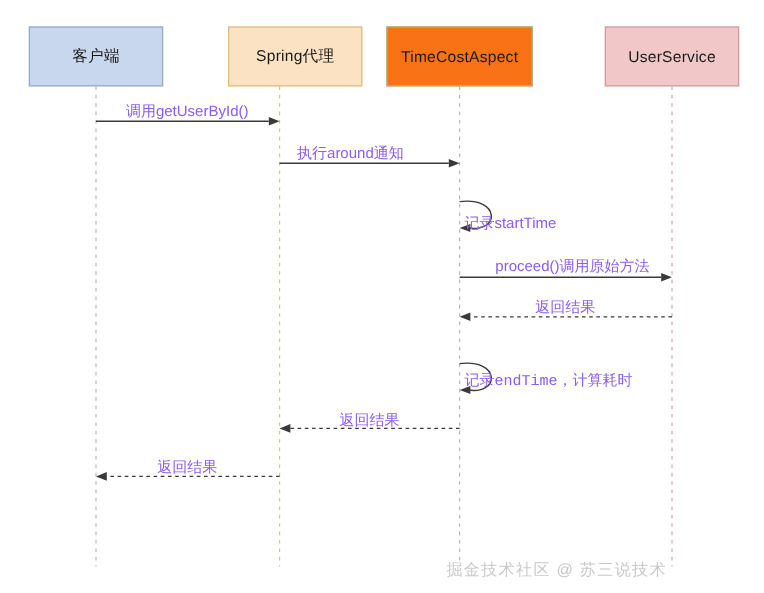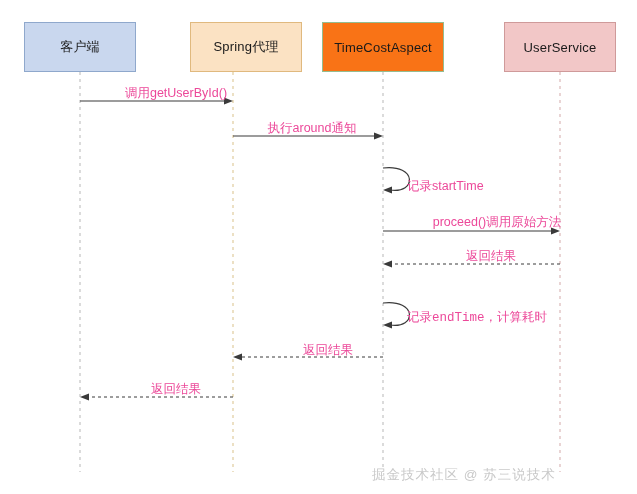--- a/index.html
+++ b/index.html
@@ -16,24 +16,23 @@
     box-sizing:border-box;
     display:flex;align-items:center;justify-content:center;
     font-size:13px;color:#1a1a1a;
     border-width:1px;border-style:solid;
     letter-spacing:.2px;
     white-space:nowrap;
   }
   .msg-label{
     position:absolute;
     font-size:12.5px;
-    color:#ec4899;
+    color:#8b5cf6;
     white-space:nowrap;
     line-height:1;
-    margin-left:20px;
   }
   .msg-label.center{transform:translateX(-50%);}
   .watermark{
     position:absolute;
     font-size:13.5px;
     color:#c9c9c9;
     white-space:nowrap;
     letter-spacing:1px;
   }
 </style>

